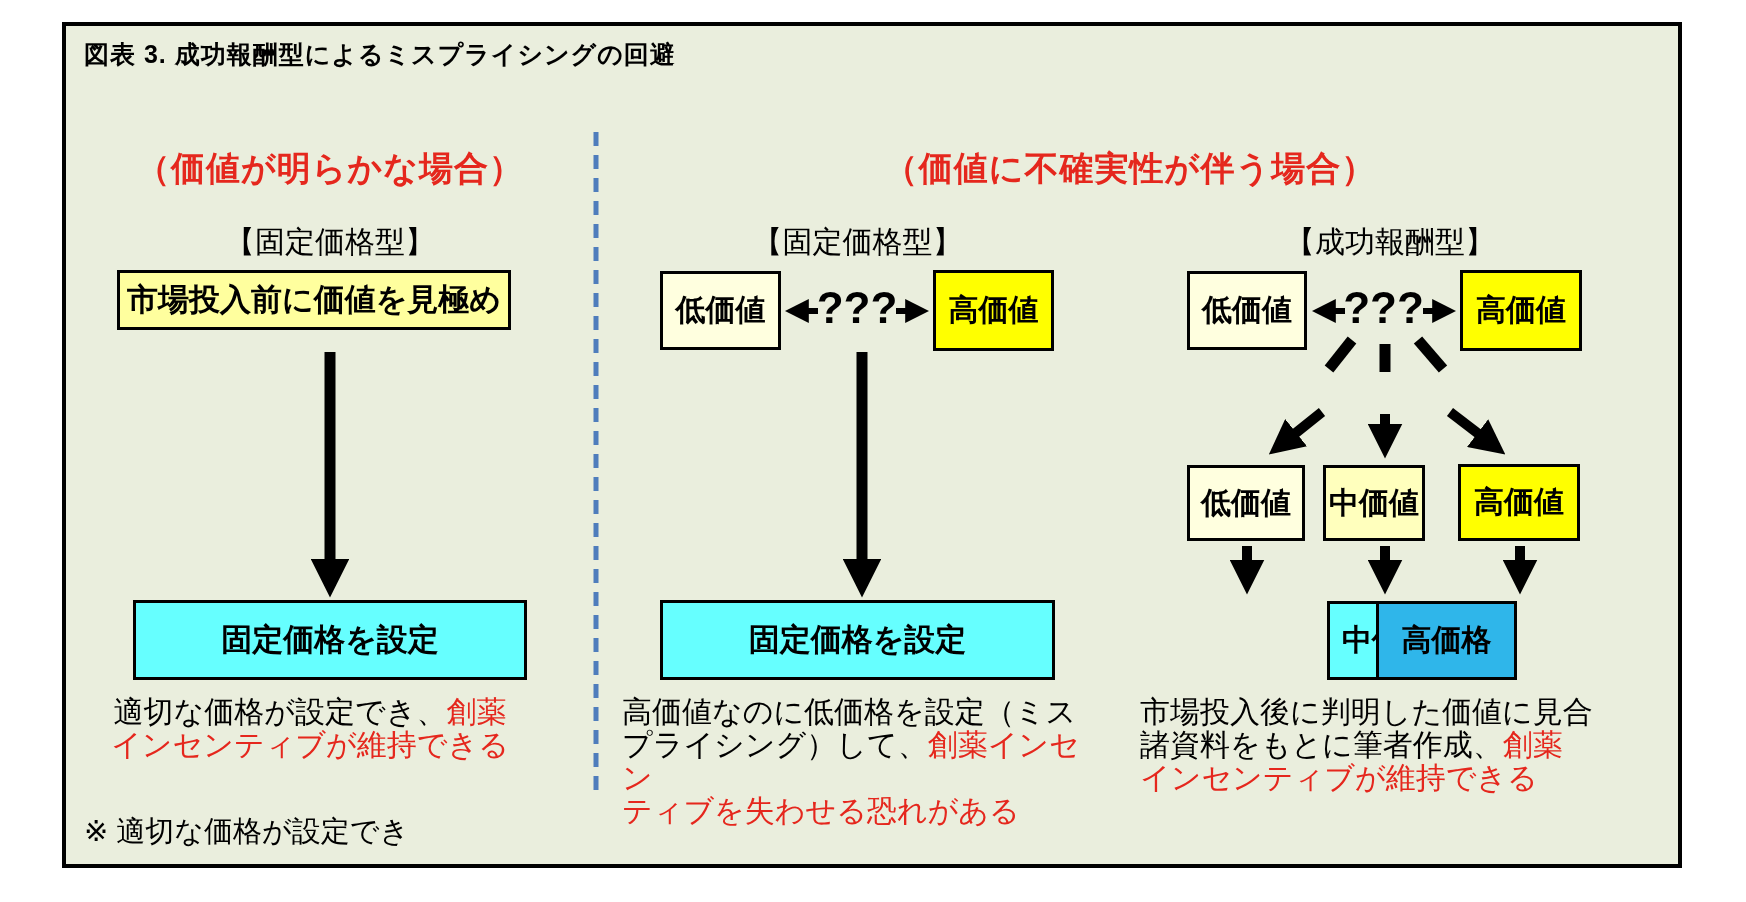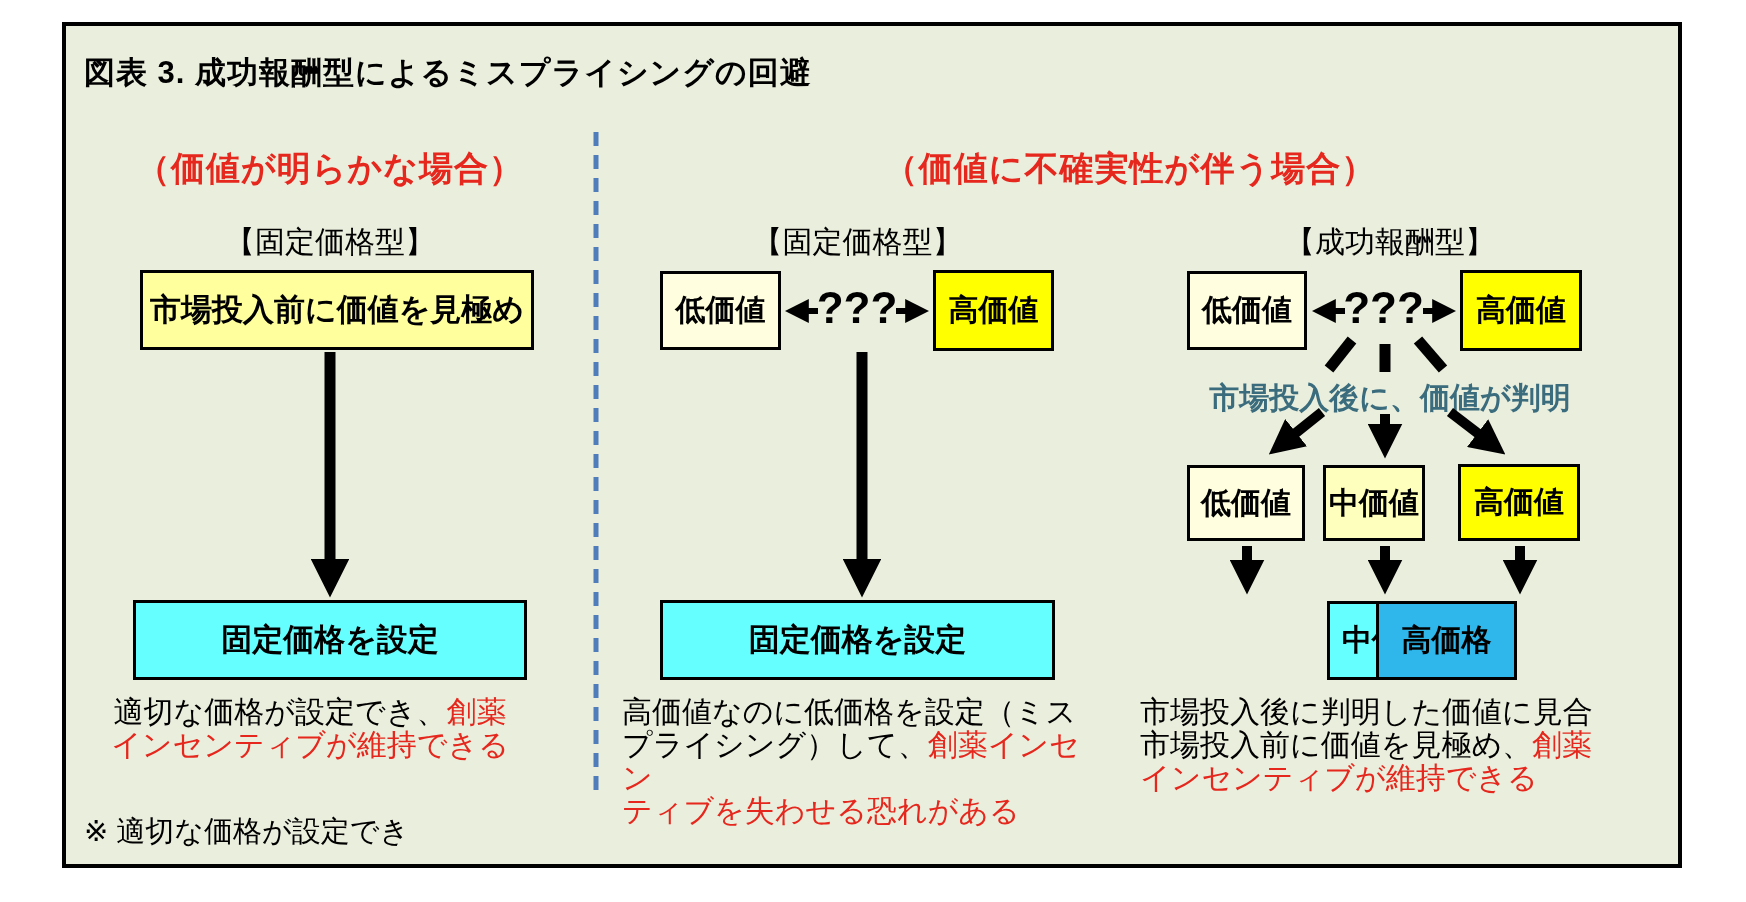--- a/index.html
+++ b/index.html
@@ -12,22 +12,22 @@
     overflow:hidden;
   }
   .frame{
     position:absolute;left:62px;top:22px;width:1620px;height:846px;
     box-sizing:border-box;
     background:#eaeedd;
     border:4px solid #000000;
   }
   .abs{position:absolute;}
   .title{
-    left:84px;top:52px;width:900px;
-    font-size:31px;font-weight:bold;letter-spacing:1px;
+    left:84px;top:38px;width:900px;
+    font-size:25px;font-weight:bold;letter-spacing:1px;
   }
   .case-header{
     top:146px;text-align:center;
     font-size:34px;font-weight:bold;color:#e5271d;letter-spacing:1px;
   }
   .type-label{
     top:222px;text-align:center;
     font-size:30px;color:#000;
   }
   .box{
@@ -74,48 +74,47 @@
 
   <div class="abs title">図表 3.  成功報酬型によるミスプライシングの回避</div>
 
   <div class="abs case-header" style="left:620px;width:1020px;">（価値に不確実性が伴う場合）</div>
   <div class="abs case-header" style="left:90px;width:480px;">（価値が明らかな場合）</div>
 
   <div class="abs type-label" style="left:100px;width:460px;">【固定価格型】</div>
   <div class="abs type-label" style="left:620px;width:475px;">【固定価格型】</div>
   <div class="abs type-label" style="left:1140px;width:500px;">【成功報酬型】</div>
 
-  <div class="box bg-pale-yellow fs31" style="left:140px;top:270px;width:394px;height:80px;">市場投入前に価値を見極め</div>
+  <div class="box bg-pale-yellow fs31" style="left:117px;top:270px;width:394px;height:60px;">市場投入前に価値を見極め</div>
   <div class="box bg-cyan fs31" style="left:133px;top:600px;width:394px;height:80px;">固定価格を設定</div>
   <div class="abs caption" style="left:105px;top:695px;width:410px;text-align:center;"><span>適切な価格が設定でき、</span><span class="red">創薬
 インセンティブが維持できる</span></div>
 
   <div class="box bg-cream fs30" style="left:660px;top:271px;width:121px;height:79px;">低価値</div>
   <div class="abs question" style="left:781px;width:152px;">???</div>
   <div class="box bg-bright-yellow fs30" style="left:933px;top:270px;width:121px;height:81px;">高価値</div>
   <div class="box bg-cyan fs31" style="left:660px;top:600px;width:395px;height:80px;">固定価格を設定</div>
   <div class="abs caption" style="left:622px;top:695px;width:475px;text-align:left;"><span>高価値なのに低価格を設定（ミス
 プライシング）して、</span><span class="red">創薬インセン
 ティブを失わせる恐れがある</span></div>
 
   <div class="box bg-cream fs30" style="left:1187px;top:271px;width:120px;height:79px;">低価値</div>
   <div class="abs question" style="left:1307px;width:153px;">???</div>
   <div class="box bg-bright-yellow fs30" style="left:1460px;top:270px;width:122px;height:81px;">高価値</div>
 
-  <div class="abs reveal-note">市場投入後に、価値が判明</div>
 
   <div class="box bg-cream fs30" style="left:1187px;top:465px;width:118px;height:76px;">低価値</div>
   <div class="box bg-mid-yellow fs30" style="left:1323px;top:465px;width:102px;height:76px;">中価値</div>
   <div class="box bg-bright-yellow fs30" style="left:1458px;top:464px;width:122px;height:77px;">高価値</div>
 
   <div class="box bg-cyan fs30" style="left:1327px;top:601px;width:120px;height:79px;">中価格</div>
   <div class="box bg-deep-blue fs30" style="left:1376px;top:601px;width:141px;height:79px;">高価格</div>
 
   <div class="abs caption" style="left:1140px;top:695px;width:500px;text-align:left;"><span>市場投入後に判明した価値に見合
-市場投入前に価値を見極め、</span><span class="red">創薬
+諸資料をもとに筆者作成、</span><span class="red">創薬
 インセンティブが維持できる</span></div>
 
   <div class="abs footer-note">※ 適切な価格が設定でき</div>
 
   <svg class="overlay" viewBox="0 0 1746 902" xmlns="http://www.w3.org/2000/svg">
     <defs>
       <marker id="head-s" viewBox="0 0 10 10" refX="7" refY="5" markerWidth="4" markerHeight="4" orient="auto">
           <path d="M0 0 L10 5 L0 10 z" fill="#000"></path>
         </marker>
       <marker id="head-l" viewBox="0 0 10 10" refX="7" refY="5" markerWidth="3.5" markerHeight="3.5" orient="auto">

